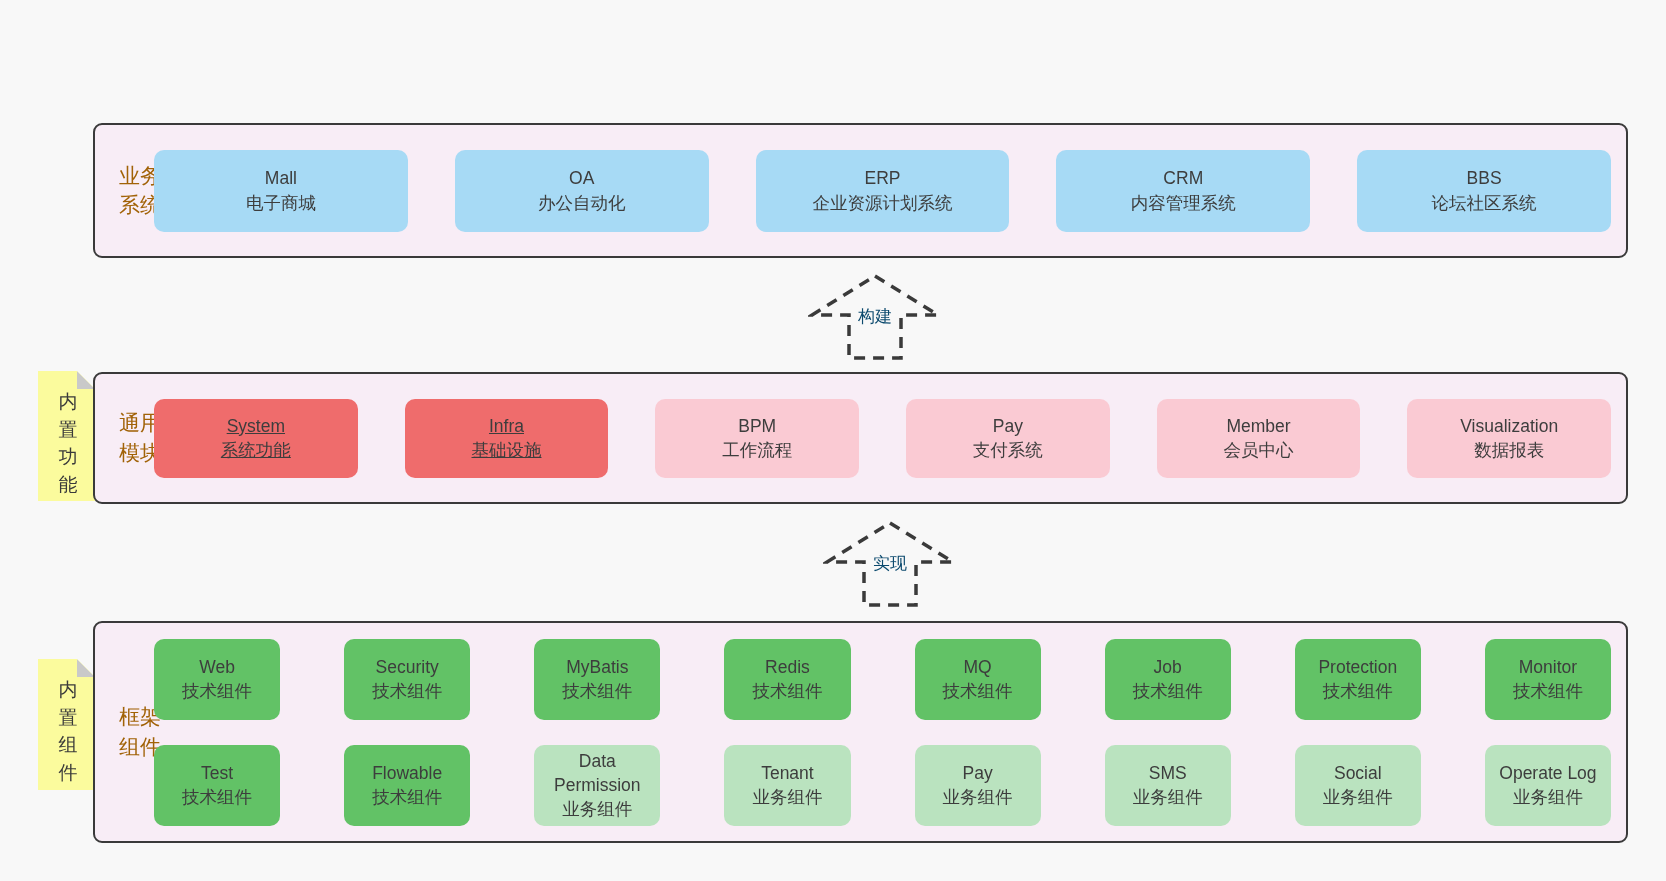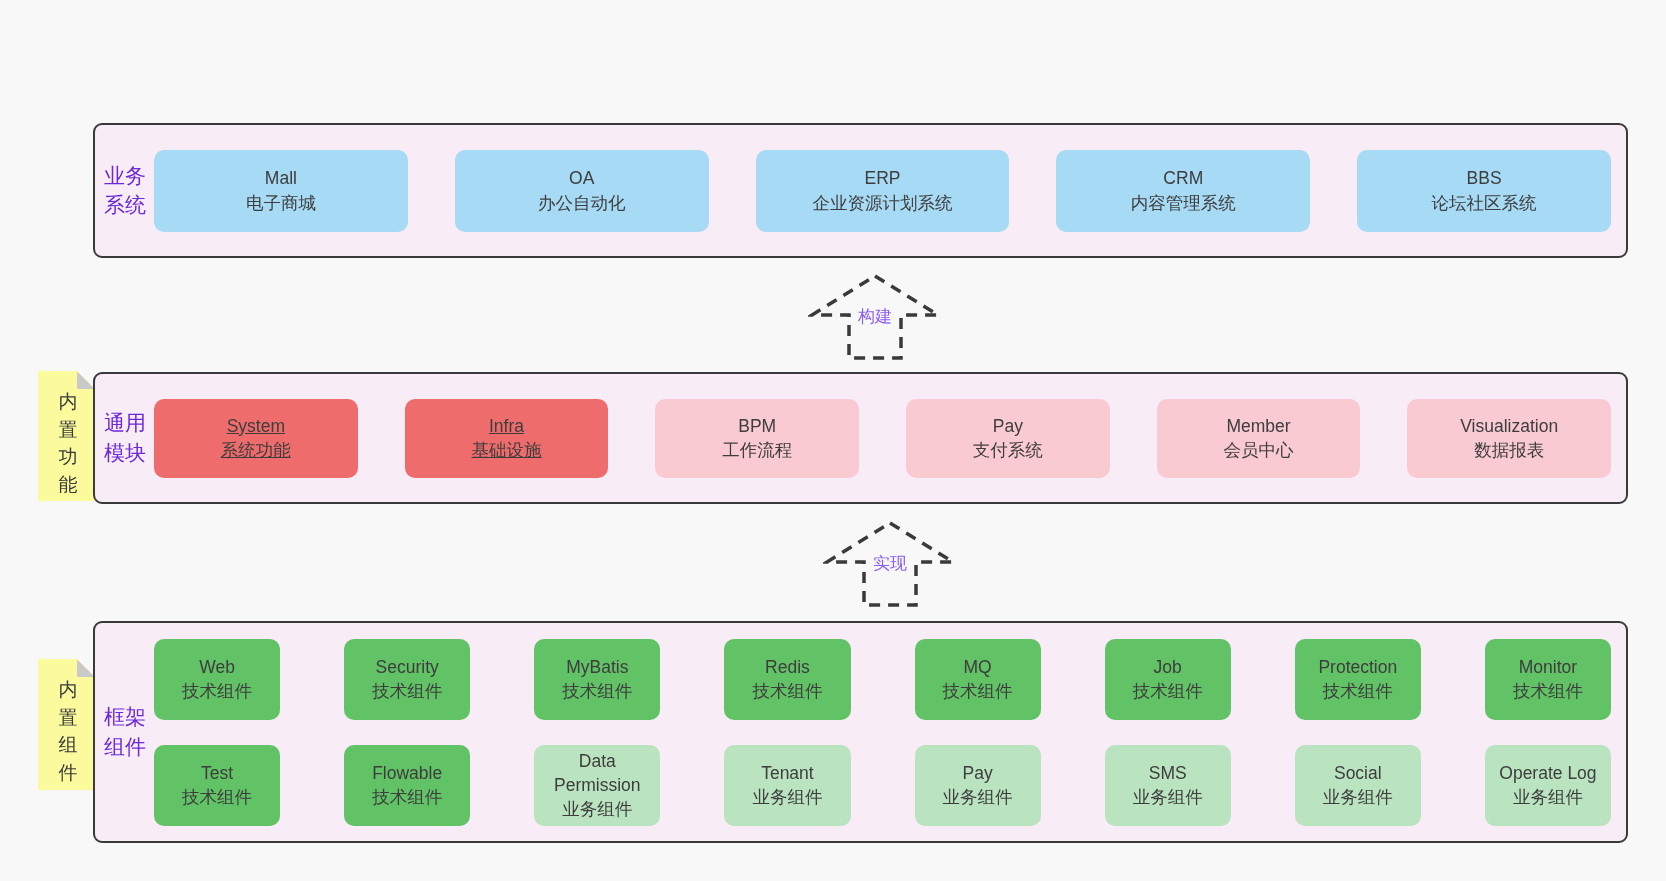--- a/index.html
+++ b/index.html
@@ -15,22 +15,22 @@
   .panel{
     position:absolute; left:93px; width:1535px;
     background:var(--panel-bg); border:2px solid var(--panel-border); border-radius:9px;
     display:flex; align-items:center;
   }
   .panel-top{top:123px; height:135px;}
   .panel-mid{top:372px; height:132px;}
   .panel-bottom{top:621px; height:222px; flex-direction:row;}
 
   .vlabel{
-    position:absolute; left:9px; top:50%; transform:translateY(-50%);
-    width:42px; font-size:21px; line-height:1.42; color:#6d28d9;
+    position:absolute; left:24px; top:50%; transform:translateY(-50%);
+    width:42px; font-size:21px; line-height:1.42; color:#a16207;
     text-align:center; word-break:break-all; white-space:normal;
   }
   .row{
     position:absolute; left:59px; right:15px;
     display:flex; gap:47px; align-items:center;
   }
   .rows-wrap{
     position:absolute; left:59px; right:15px; top:0; bottom:0;
     display:flex; flex-direction:column; justify-content:center; gap:25px;
   }
@@ -64,21 +64,21 @@
   }
   .panel, .arrow{z-index:1;}
 
   .arrow{position:absolute; width:134px; height:90px;}
   .arrow-1{left:808px; top:272px;}
   .arrow-2{left:823px; top:519px;}
   .arrow svg{display:block;}
   .arrow-path{fill:none; stroke:var(--panel-border); stroke-width:3.5; stroke-dasharray:11 8;}
   .arrow-label{
     position:absolute; left:50%; top:32px; transform:translateX(-50%);
-    background:var(--page-bg); padding:1px 4px; font-size:17px; color:#8b5cf6;
+    background:var(--page-bg); padding:1px 4px; font-size:17px; color:#0c4a6e;
     white-space:nowrap;
   }
 </style>
 </head>
 <body>
 
 <div class="canvas">
 
   <div class="note note-mid">
     <span class="note-fold"></span>

